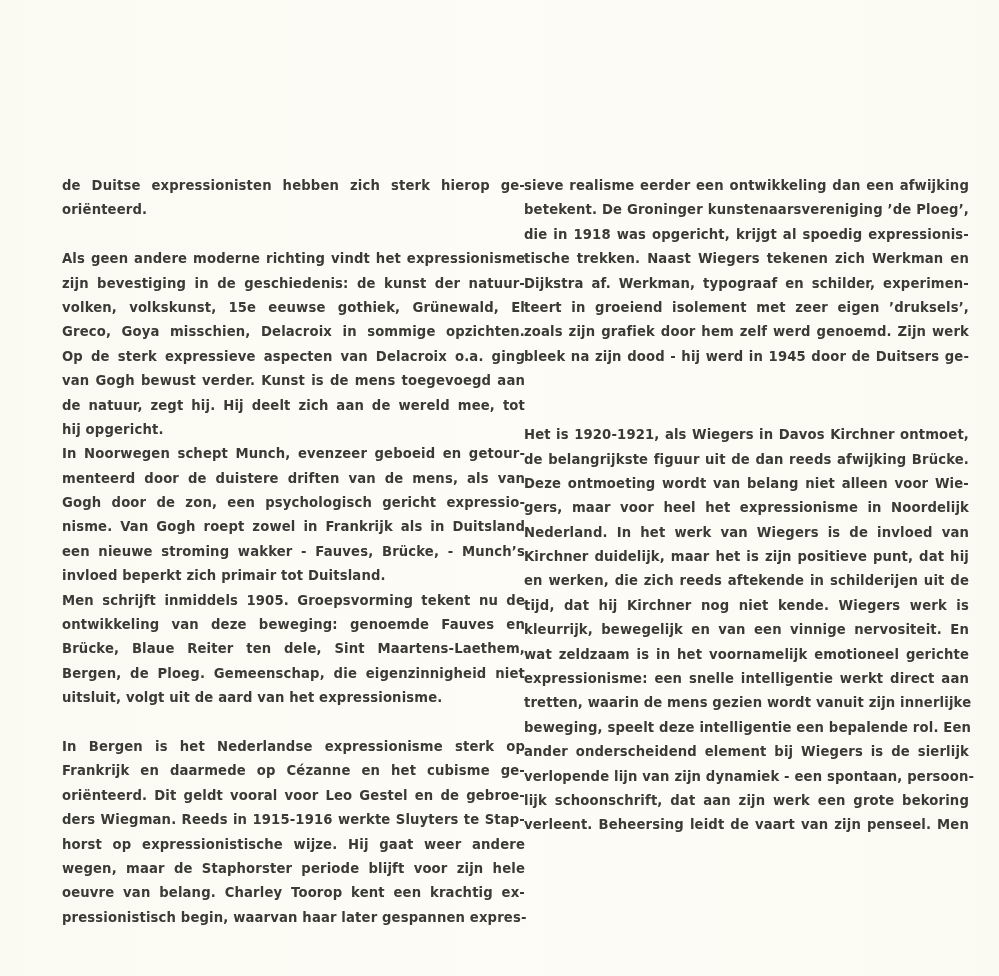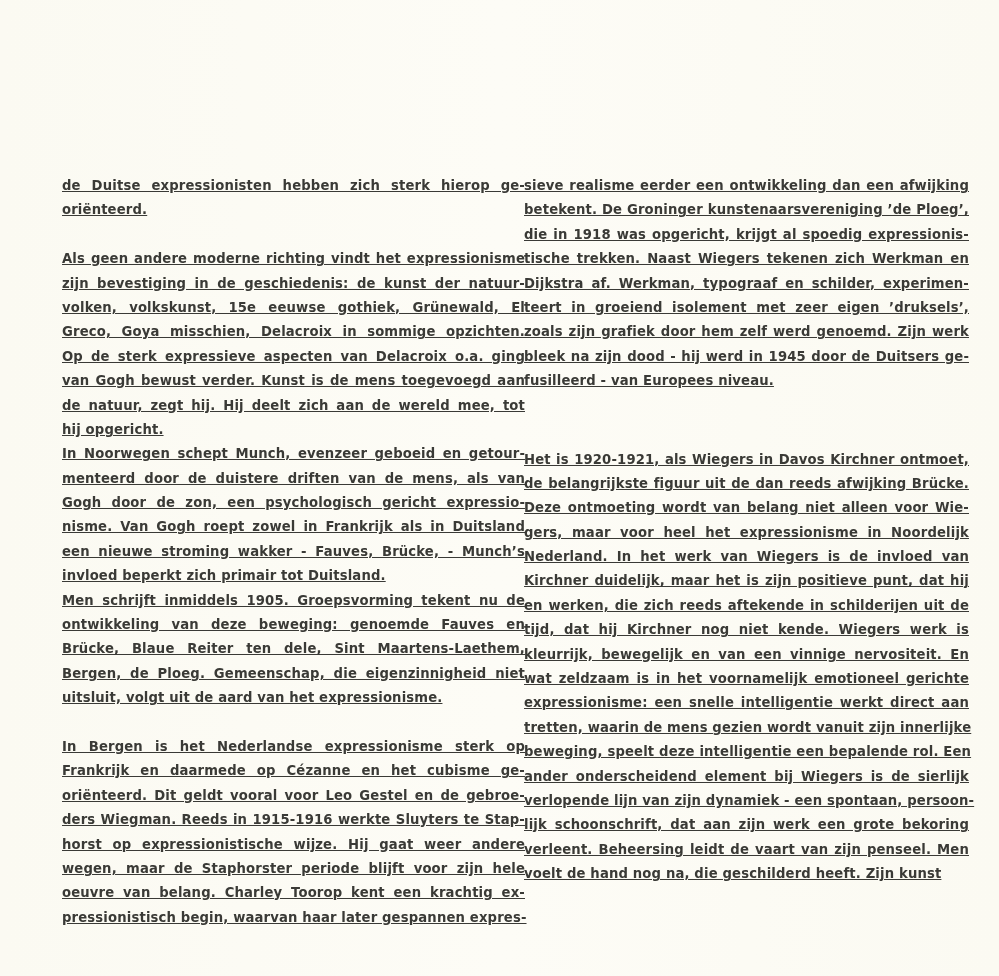--- a/index.html
+++ b/index.html
@@ -10,21 +10,21 @@
     font-family:"DejaVu Sans", sans-serif;
     color:#3a3a36;
   }
   .page { position:absolute; left:0; top:0; width:999px; height:976px;
     background: linear-gradient(90deg, #fbfaf2 0%, #fdfcf6 50%, #fbfaf2 100%); }
   .col { position:absolute; top:174px; }
   .col-left { left:62px; width:463px; }
   .col-right { left:508px; width:445px;margin-left:16px; }
   .para { margin:0; font-size:13.2px; font-weight:bold; line-height:24.4px;
     text-align:justify; text-align-last:left; letter-spacing:0.15px; }
-  .line { display:block; white-space:nowrap; text-align:justify; text-align-last:justify; height:24.4px;text-decoration:underline; }
+  .line { display:block; white-space:nowrap; text-align:justify; text-align-last:justify; height:24.4px; }
   .line.last { text-align-last:left; }
   .gap2 { height:24.4px; }
   .gap3 { height:54px; }
 </style>
 </head>
 <body>
 
 <div class="page">
 
   <div class="col col-left">
@@ -74,38 +74,36 @@
   <div class="col col-right">
     <div class="para">
         <span class="line">sieve realisme eerder een ontwikkeling dan een afwijking</span>
         <span class="line">betekent. De Groninger kunstenaarsvereniging ’de Ploeg’,</span>
         <span class="line">die in 1918 was opgericht, krijgt al spoedig expressionis-</span>
         <span class="line">tische trekken. Naast Wiegers tekenen zich Werkman en</span>
         <span class="line">Dijkstra af. Werkman, typograaf en schilder, experimen-</span>
         <span class="line">teert in groeiend isolement met zeer eigen ’druksels’,</span>
         <span class="line">zoals zijn grafiek door hem zelf werd genoemd. Zijn werk</span>
         <span class="line">bleek na zijn dood - hij werd in 1945 door de Duitsers ge-</span>
-        <span class="line last">fusilleerd - van Europees niveau.</span>
       </div>
     <div class="gap3"></div>
     <div class="para">
         <span class="line">Het is 1920-1921, als Wiegers in Davos Kirchner ontmoet,</span>
         <span class="line">de belangrijkste figuur uit de dan reeds afwijking Brücke.</span>
         <span class="line">Deze ontmoeting wordt van belang niet alleen voor Wie-</span>
         <span class="line">gers, maar voor heel het expressionisme in Noordelijk</span>
         <span class="line">Nederland. In het werk van Wiegers is de invloed van</span>
         <span class="line">Kirchner duidelijk, maar het is zijn positieve punt, dat hij</span>
         <span class="line">en werken, die zich reeds aftekende in schilderijen uit de</span>
         <span class="line">tijd, dat hij Kirchner nog niet kende. Wiegers werk is</span>
         <span class="line">kleurrijk, bewegelijk en van een vinnige nervositeit. En</span>
         <span class="line">wat zeldzaam is in het voornamelijk emotioneel gerichte</span>
         <span class="line">expressionisme: een snelle intelligentie werkt direct aan</span>
         <span class="line">tretten, waarin de mens gezien wordt vanuit zijn innerlijke</span>
         <span class="line">beweging, speelt deze intelligentie een bepalende rol. Een</span>
         <span class="line">ander onderscheidend element bij Wiegers is de sierlijk</span>
         <span class="line">verlopende lijn van zijn dynamiek - een spontaan, persoon-</span>
         <span class="line">lijk schoonschrift, dat aan zijn werk een grote bekoring</span>
         <span class="line">verleent. Beheersing leidt de vaart van zijn penseel. Men</span>
-        <span class="line last">voelt de hand nog na, die geschilderd heeft. Zijn kunst</span>
       </div>
   </div>
 
 </div>
 
 </body></html>

